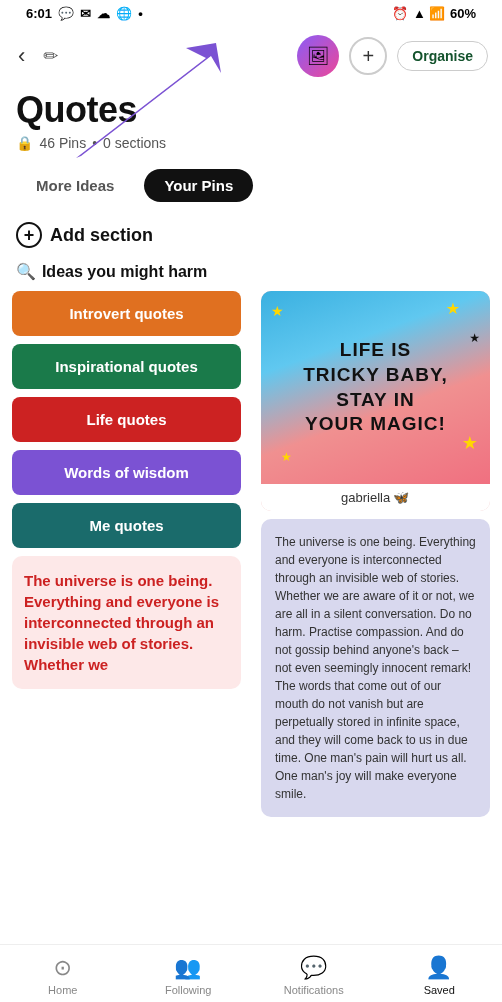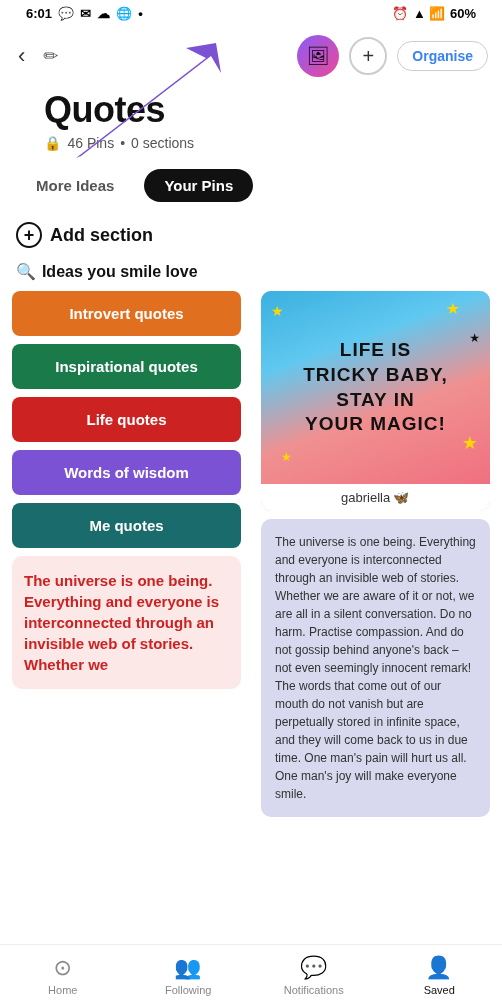--- a/index.html
+++ b/index.html
@@ -62,30 +62,29 @@
       font-size: 20px;
       color: #333;
       cursor: pointer;
     }
     .organise-btn {
       border: 1.5px solid #ccc;
       border-radius: 20px;
       padding: 6px 14px;
       font-size: 14px;
       font-weight: 600;
-      color: #3b82f6;
+      color: #14532d;
       cursor: pointer;
       background: #fff;
     }
 
     
     .board-title-area {
       padding: 4px 16px 8px;
       position: relative;
-      margin-left: 28px;
     }
     .board-title {
       font-size: 36px;
       font-weight: 800;
       color: #111;
       letter-spacing: -0.5px;
     }
     .board-meta {
       display: flex;
       align-items: center;
@@ -344,21 +343,21 @@
 
   <div class="add-section">
     <div class="add-section-icon">+</div>
     <span>Add section</span>
   </div>
 
   <div class="main-content">
 
     <div class="ideas-heading">
       <span>🔍</span>
-      <span>Ideas you smile love</span>
+      <span>Ideas you might harm</span>
     </div>
 
     <div class="content-grid">
 
       <div class="left-col">
         <div class="suggestion-pill pill-orange">Introvert quotes</div>
         <div class="suggestion-pill pill-green">Inspirational quotes</div>
         <div class="suggestion-pill pill-red">Life quotes</div>
         <div class="suggestion-pill pill-purple">Words of wisdom</div>
         <div class="suggestion-pill pill-teal">Me quotes</div>

